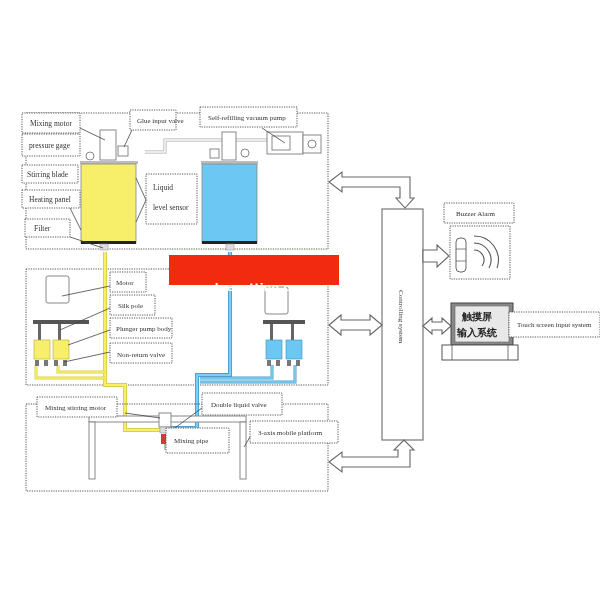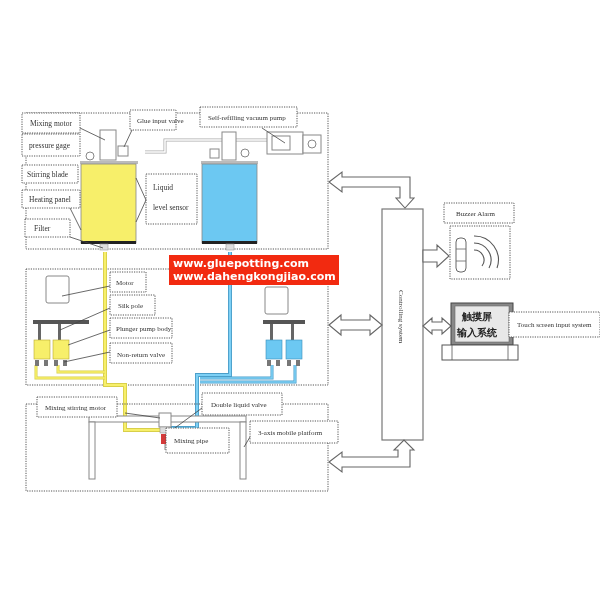--- a/index.html
+++ b/index.html
@@ -10,21 +10,21 @@
   .lbl-sm { font-family: "Liberation Serif", serif; font-size: 7px; fill: #333; }
   .dot { fill: #fff; stroke: #555; stroke-width: 1; stroke-dasharray: 1.2 1.2; }
   .dotline { fill: none; stroke: #555; stroke-width: 1; stroke-dasharray: 1.2 1.2; }
   .gray { fill: #fff; stroke: #888; stroke-width: 1; }
   .lead { stroke: #444; stroke-width: 0.8; fill: none; }
   .arrow { fill: #fff; stroke: #666; stroke-width: 1.1; }
   .watermark { position: absolute; left: 169px; top: 255px; width: 170px; height: 30px;
                background: #f22a10; color: #fff; font-family: "DejaVu Sans", sans-serif;
                font-weight: bold; font-size: 11px; line-height: 13px; padding: 2px 0 0 4px;
                box-sizing: border-box; }
-  .watermark div { white-space: nowrap; }
+  .watermark div { white-space: nowrap; margin-top: 24px; }
   .cn { font-family: "DejaVu Sans", sans-serif; font-size: 10px; fill: #222; font-weight: bold; }
 </style>
 </head>
 <body>
 
 <svg id="diagram" viewBox="0 0 600 600" xmlns="http://www.w3.org/2000/svg">
 
   <g>
     <rect class="dotline" x="26" y="113" width="302" height="136"></rect>
 
@@ -218,14 +218,13 @@
       <line x1="452" y1="345" x2="452" y2="360" stroke="#555" stroke-width="0.8"></line>
       <line x1="508" y1="345" x2="508" y2="360" stroke="#555" stroke-width="0.8"></line>
     </g>
     <rect class="dot" x="509" y="312" width="91" height="25"></rect>
     <text class="lbl-sm" x="517" y="327">Touch screen input system</text>
   </g>
 </svg>
 
 <div class="watermark">
   <div>www.gluepotting.com</div>
-  <div>www.dahengkongjiao.com</div>
 </div>
 
 </body></html>

